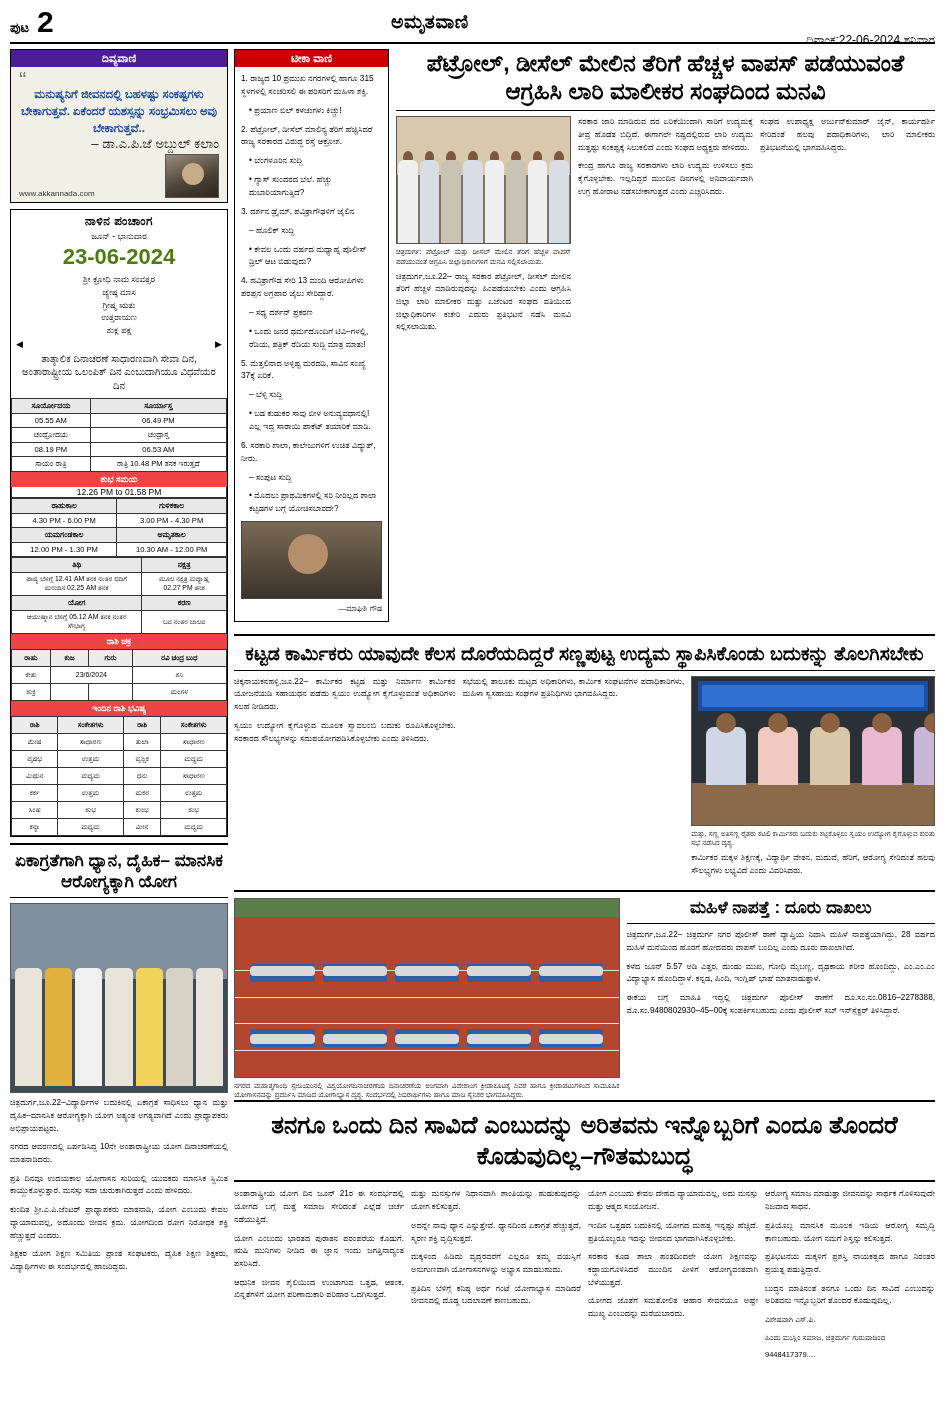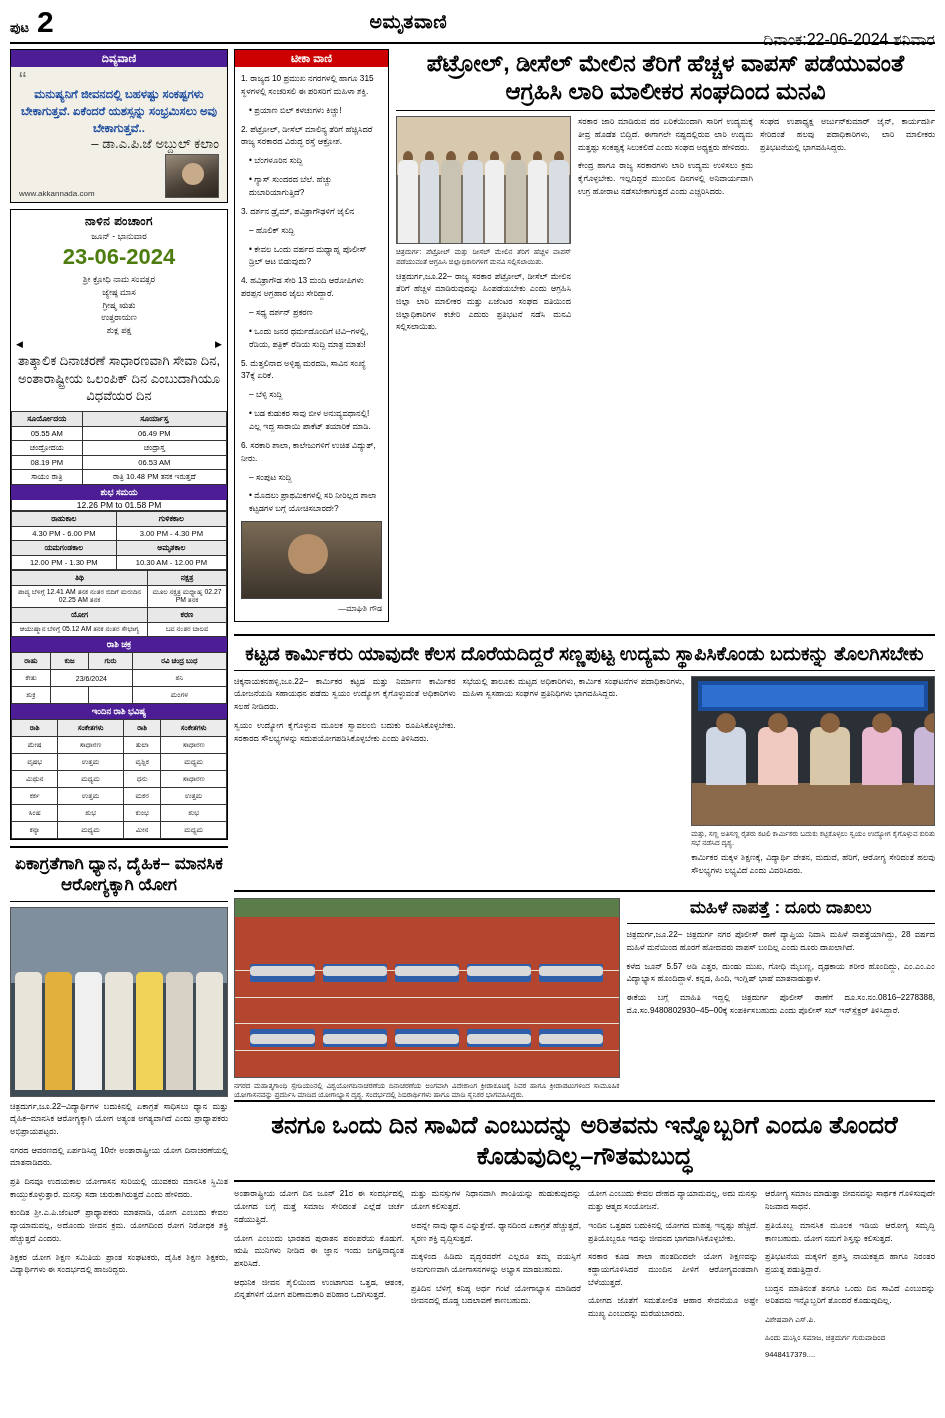--- a/index.html
+++ b/index.html
@@ -24,21 +24,21 @@
     align-items: center;
     justify-content: space-between;
     border-bottom: 2px solid #000;
     padding-bottom: 4px;
     height: 38px;
   }
   .mast-left { display: flex; align-items: baseline; gap: 8px; }
   .mast-left .pg-word { font-size: 13px; font-weight: bold; }
   .mast-left .pg-num { font-size: 30px; font-weight: bold; line-height: 1; }
   .mast-center { font-size: 19px; font-weight: bold; letter-spacing: .5px; }
-  .mast-right { font-size: 16px; margin-top: 36px; }
+  .mast-right { font-size: 12px; margin-top: 36px; }
 
   
   .grid {
     display: flex;
     gap: 6px;
     margin-top: 5px;
   }
   .col-left { width: 218px; flex: 0 0 218px; }
   .col-rest { flex: 1 1 auto; }
 
@@ -93,28 +93,28 @@
 
   
   .panch { padding: 4px 5px 6px 5px; text-align: center; }
   .panch .t1 { font-size: 12px; font-weight: bold; letter-spacing: .5px; }
   .panch .t2 { font-size: 8.5px; margin-top: 3px; }
   .panch .date {
     font-size: 22px; font-weight: bold; color: #4d7c0f; margin: 2px 0 3px;
   }
   .panch .lines { font-size: 8.5px; line-height: 1.5; }
   .panch .arrows { display: flex; justify-content: space-between; font-size: 9px; margin-top: 2px;}
-  .panch .note { font-size: 13px; line-height: 1.35; margin-top: 3px; text-align: center; }
+  .panch .note { font-size: 10px; line-height: 1.35; margin-top: 3px; text-align: center; }
 
   table.ptable { width: 100%; border-collapse: collapse; font-size: 7.6px; }
   table.ptable th, table.ptable td {
-    border: 1px solid #333; padding: 2px 1px; text-align: center;
+    border: 1px solid #333; padding: 2px 10px; text-align: center;
   }
   table.ptable th { background: #e8e8e8; font-weight: bold; }
-  .sub-hdr { background: #4c1d95; color:#fff; font-size: 8.5px; font-weight: bold; text-align:center; padding:2px 0;}
+  .sub-hdr { background: #ef4444; color:#fff; font-size: 8.5px; font-weight: bold; text-align:center; padding:2px 0;}
   .mini-note { font-size: 6.8px; line-height: 1.3; padding: 3px; text-align:center;}
 
   table.rtable { width: 100%; border-collapse: collapse; font-size: 7px; }
   table.rtable th, table.rtable td { border: 1px solid #333; height: 17px; text-align:center; padding:1px;}
   table.rtable th { background:#ececec; }
 
   
   .teeka { padding: 5px 6px; font-size: 8.3px; line-height: 1.55; }
   .teeka p { margin: 0 0 6px 0; }
   .teeka .sub { margin-left: 8px; }

